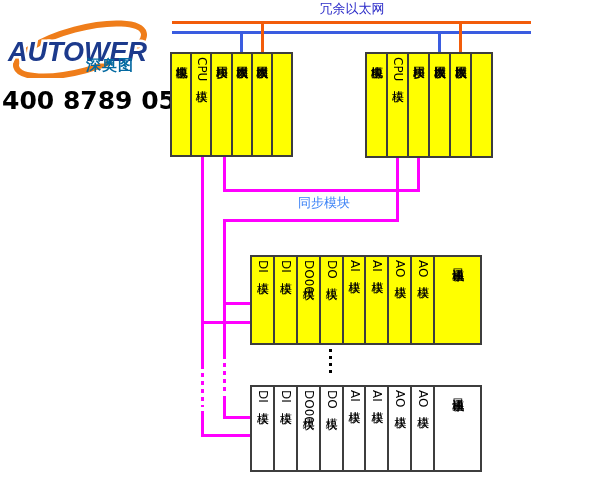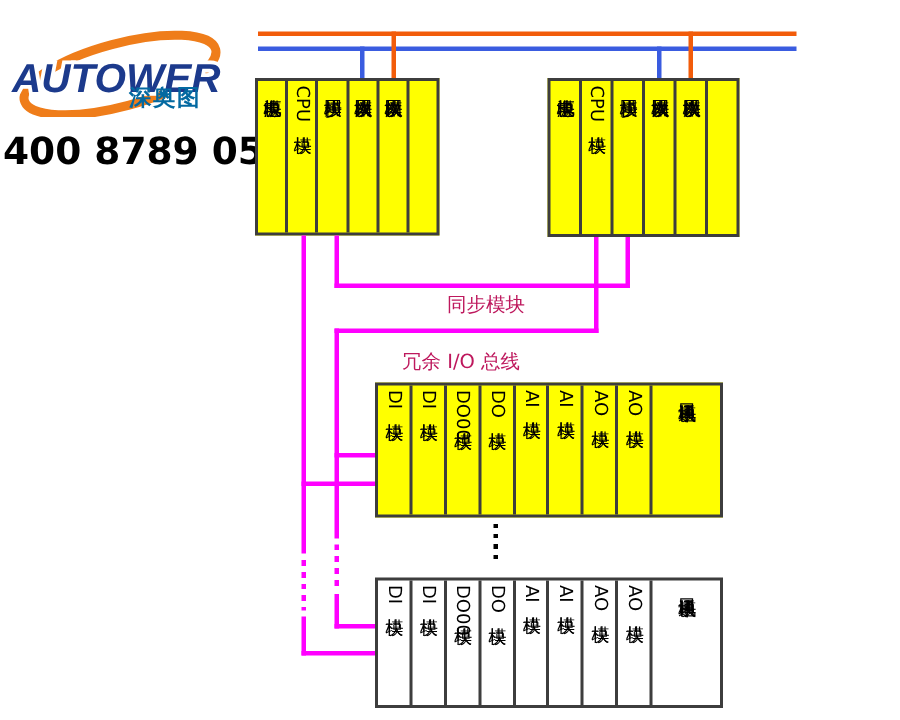--- a/index.html
+++ b/index.html
@@ -18,38 +18,39 @@
   
   .rack{position:absolute;display:flex;border:2px solid #3d3d3d;background:#ffff00;box-sizing:border-box;}
   .rack.white{background:#ffffff;}
   .slot{flex:1;border-right:2px solid #3d3d3d;display:flex;justify-content:center;
         padding-top:3px;box-sizing:border-box;overflow:hidden;}
   .slot:last-child{border-right:none;}
   .slot.wide{flex:2.15;}
   .vtext{writing-mode:vertical-rl;text-orientation:mixed;font-size:12px;line-height:1.1;
          color:#000;white-space:nowrap;}
   
-  .lbl{position:absolute;color:#be185d;font-size:13px;white-space:nowrap;}
+  .lbl{position:absolute;color:#3b82f6;font-size:13px;white-space:nowrap;}
   .lbl.blue{color:#2a2ac8;}
   
   .cn-name{position:absolute;left:86px;top:56px;font-size:15px;font-weight:bold;color:#0369a1;letter-spacing:1px;}
   .phone{position:absolute;left:2px;top:86px;font-size:25px;font-weight:bold;color:#000;}
 </style>
 </head>
 <body>
 
 <div class="canvas">
 
   <svg class="abs" style="left:6px;top:20px;" width="152" height="58" viewBox="0 0 152 58">
     <ellipse cx="74" cy="30" rx="66" ry="21" fill="none" stroke="#ef7d1a" stroke-width="6" transform="rotate(-15 74 30)"></ellipse>
     <text x="2" y="41" font-size="27" font-style="italic" font-weight="bold" fill="#1c3a8c" stroke="#ffffff" stroke-width="5" paint-order="stroke" font-family="Liberation Sans, sans-serif">AUTOWER</text>
   </svg>
   <div class="cn-name">深奥图</div>
   <div class="phone">400 8789 055</div>
 
+  <div class="lbl blue" style="left:300px;top:0px;width:104px;text-align:center;">冗余以太网</div>
   <div class="ln orange" style="left:172px;top:21px;width:359px;height:3px;"></div>
   <div class="ln blue" style="left:172px;top:31px;width:359px;height:3px;"></div>
   <div class="ln blue" style="left:240px;top:31px;width:3px;height:21px;"></div>
   <div class="ln orange" style="left:261px;top:21px;width:3px;height:31px;"></div>
   <div class="ln blue" style="left:438px;top:31px;width:3px;height:21px;"></div>
   <div class="ln orange" style="left:459px;top:21px;width:3px;height:31px;"></div>
 
   <div class="rack" style="left:170px;top:52px;width:123px;height:105px;">
     <div class="slot">
         <span class="vtext">电源模块</span>
@@ -104,21 +105,20 @@
 
   <div class="ln bus" style="left:396px;top:158px;width:3px;height:64px;"></div>
   <div class="ln bus" style="left:223px;top:219px;width:176px;height:3px;"></div>
   <div class="ln bus" style="left:223px;top:219px;width:3px;height:140px;"></div>
   <div class="dash-v" style="left:223px;top:363px;height:30px;"></div>
   <div class="ln bus" style="left:223px;top:396px;width:3px;height:23px;"></div>
   <div class="ln bus" style="left:223px;top:302px;width:27px;height:3px;"></div>
   <div class="ln bus" style="left:223px;top:416px;width:27px;height:3px;"></div>
 
   <div class="lbl" style="left:298px;top:194px;">同步模块</div>
-  <div class="lbl" style="left:268px;top:232px;">冗余 I/O 总线</div>
 
   <div class="rack" style="left:250px;top:255px;width:232px;height:90px;">
     <div class="slot">
         <span class="vtext">DI模块</span>
       </div>
     <div class="slot">
         <span class="vtext">DI模块</span>
       </div>
     <div class="slot">
         <span class="vtext">DO模块00</span>

